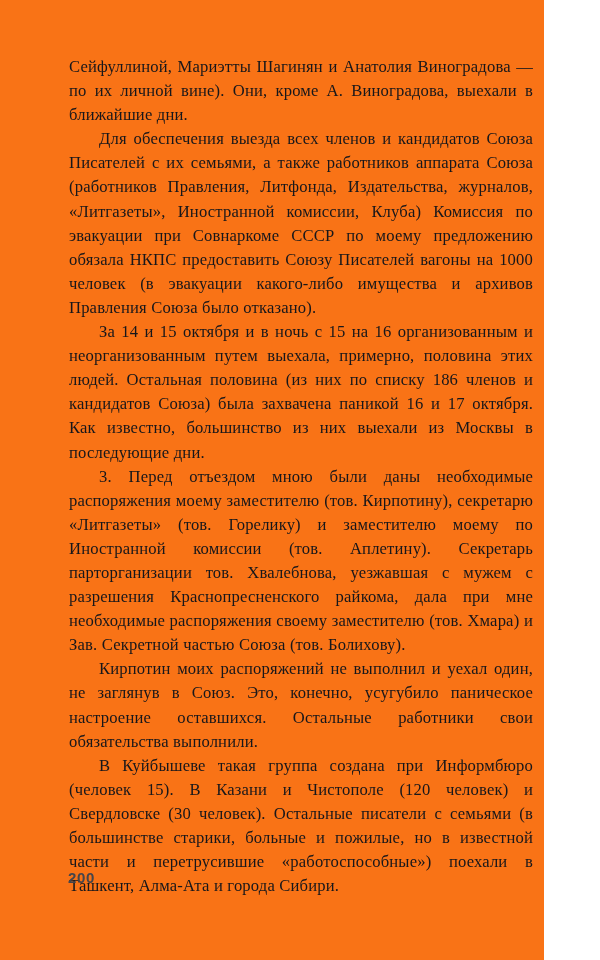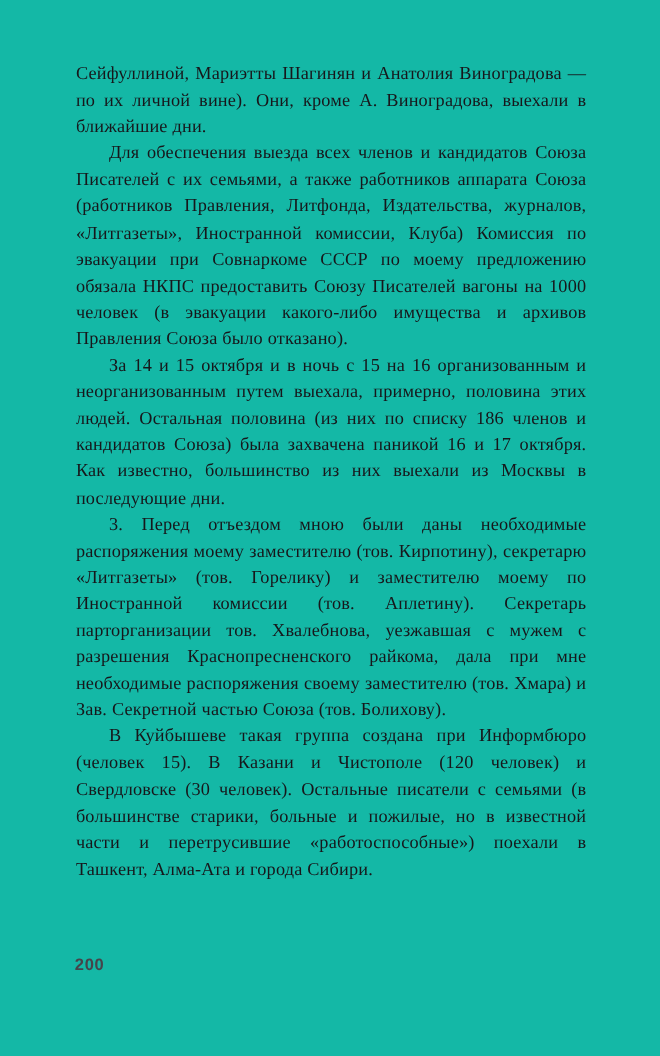--- a/index.html
+++ b/index.html
@@ -12,23 +12,23 @@
     width: 600px;
     height: 960px;
     overflow: hidden;
     font-family: "Liberation Serif", "DejaVu Serif", serif;
     color: #16161a;
     -webkit-font-smoothing: antialiased;
   }
 
   .page {
     position: relative;
-    width: 600px;
+    width: 544px;
     height: 960px;
-    background: #14b8a6;
+    background: #f97316;
     box-sizing: border-box;
   }
 
   .text-column {
     position: absolute;
     left: 69px;
     top: 55px;
     width: 464px;
   }
 
@@ -75,20 +75,21 @@
   <div class="text-column">
 
     <p class="para cont">Сейфуллиной, Мариэтты Шагинян и Анатолия Виноградова — по их личной вине). Они, кроме А. Виноградова, выехали в ближайшие дни.</p>
 
     <p class="para">Для обеспечения выезда всех членов и кандидатов Союза Писателей с их семьями, а также работников аппарата Союза (работников Правления, Литфонда, Издательства, журналов, «Литгазеты», Иностранной комиссии, Клуба) Комиссия по эвакуации при Совнаркоме СССР по моему предложению обязала НКПС предоставить Союзу Писателей вагоны на 1000 человек (в эвакуации какого-либо имущества и архивов Правления Союза было отказано).</p>
 
     <p class="para">За 14 и 15 октября и в ночь с 15 на 16 организованным и неорганизованным путем выехала, примерно, половина этих людей. Остальная половина (из них по списку 186 членов и кандидатов Союза) была захвачена паникой 16 и 17 октября. Как известно, большинство из них выехали из Москвы в последующие дни.</p>
 
     <p class="para">3. Перед отъездом мною были даны необходимые распоряжения моему заместителю (тов. Кирпотину), секретарю «Литгазеты» (тов. Горелику) и заместителю моему по Иностранной комиссии (тов. Аплетину). Секретарь парторганизации тов. Хвалебнова, уезжавшая с мужем с разрешения Краснопресненского райкома, дала при мне необходимые распоряжения своему заместителю (тов. Хмара) и Зав. Секретной частью Союза (тов. Болихову).</p>
 
+    <p class="para">Кирпотин моих распоряжений не выполнил и уехал один, не заглянув в Союз. Это, конечно, усугубило паническое настроение оставшихся. Остальные работники свои обязательства выполнили.</p>
 
 
     <p class="para">В Куйбышеве такая группа создана при Информбюро (человек 15). В Казани и Чистополе (120 человек) и Свердловске (30 человек). Остальные писатели с семьями (в большинстве старики, больные и пожилые, но в известной части и перетрусившие «работоспособные») поехали в Ташкент, Алма-Ата и города Сибири.</p>
 
   </div>
 
   <div class="folio">200</div>
 
 </div>
 

